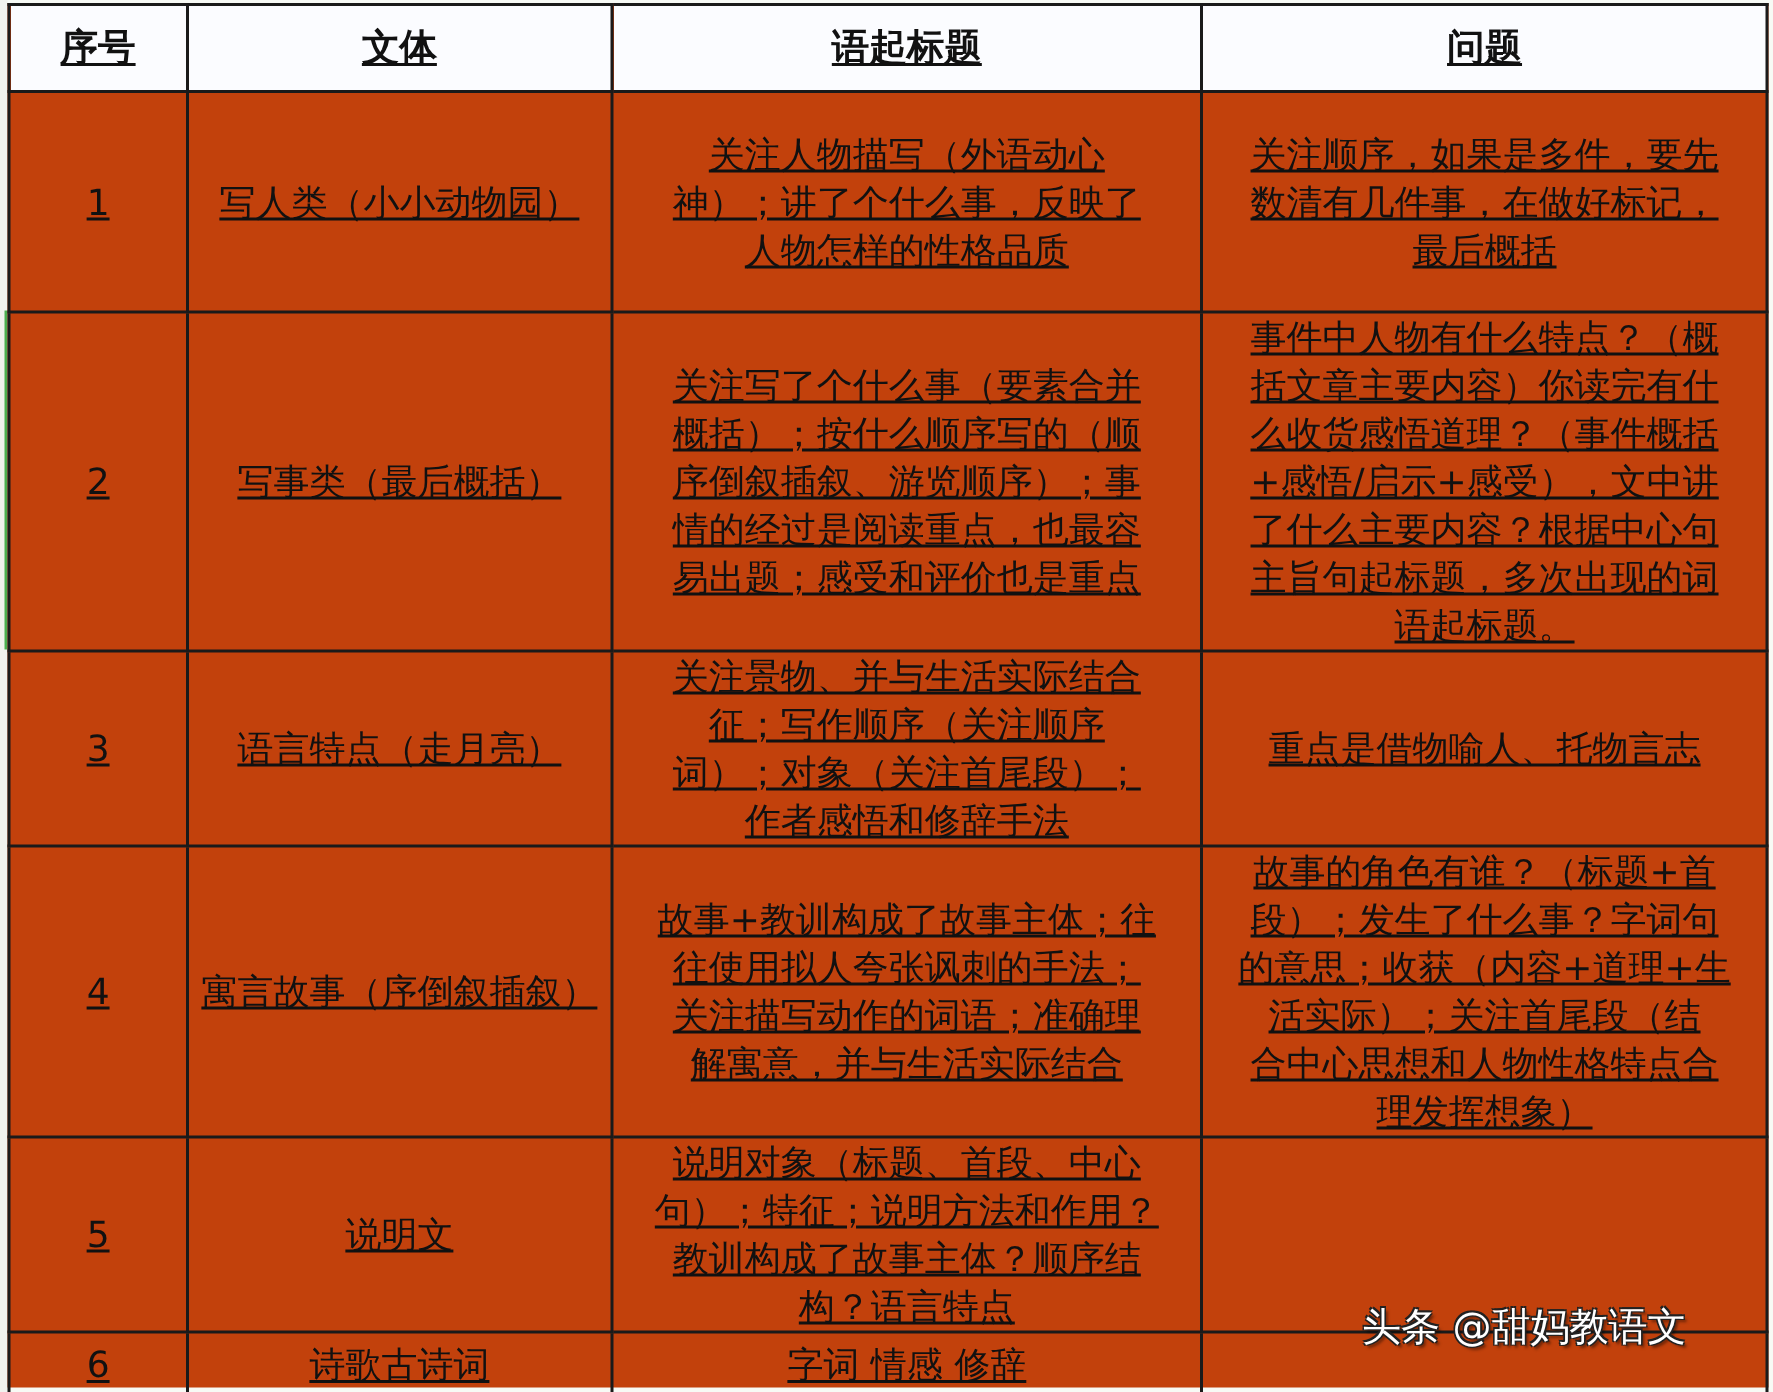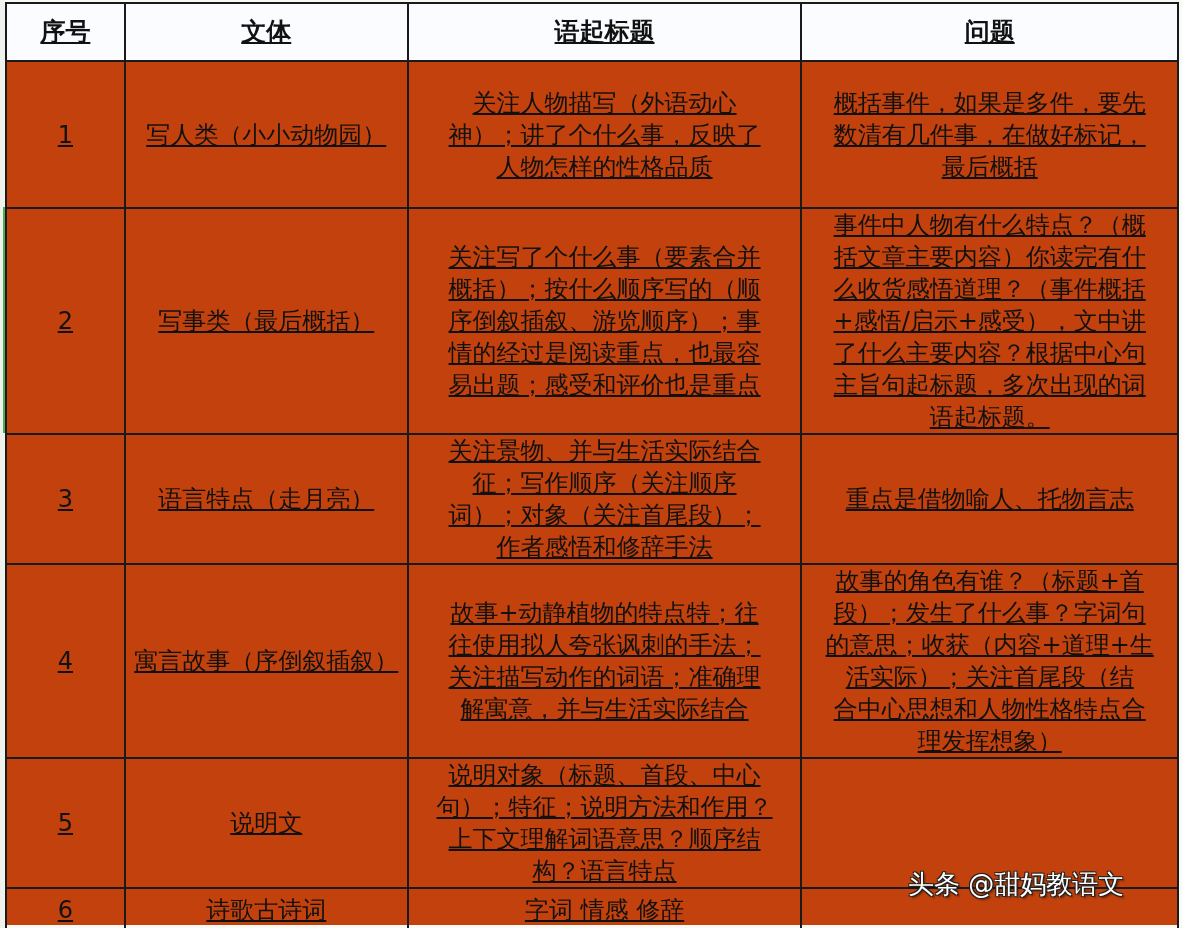--- a/index.html
+++ b/index.html
@@ -81,21 +81,21 @@
       <th>文体</th>
       <th>语起标题</th>
       <th>问题</th>
     </tr>
     <tr style="height:147px">
       <td class="num">1</td>
       <td class="genre">写人类（小小动物园）</td>
       <td class="focus ml">关注人物描写（外语动心
 神）；讲了个什么事，反映了
 人物怎样的性格品质</td>
-      <td class="q ml">概括事件，如果是多件，要先
+      <td class="q ml">关注顺序，如果是多件，要先
 数清有几件事，在做好标记，
 最后概括</td>
     </tr>
     <tr style="height:226px">
       <td class="num">2</td>
       <td class="genre">写事类（最后概括）</td>
       <td class="focus ml">关注写了个什么事（要素合并
 概括）；按什么顺序写的（顺
 序倒叙插叙、游览顺序）；事
 情的经过是阅读重点，也最容
@@ -113,37 +113,37 @@
       <td class="genre">语言特点（走月亮）</td>
       <td class="focus ml">关注景物、并与生活实际结合
 征；写作顺序（关注顺序
 词）；对象（关注首尾段）；
 作者感悟和修辞手法</td>
       <td class="q ml">重点是借物喻人、托物言志</td>
     </tr>
     <tr style="height:192px">
       <td class="num">4</td>
       <td class="genre">寓言故事（序倒叙插叙）</td>
-      <td class="focus ml">故事+动静植物的特点特；往
+      <td class="focus ml">故事+教训构成了故事主体；往
 往使用拟人夸张讽刺的手法；
 关注描写动作的词语；准确理
 解寓意，并与生活实际结合</td>
       <td class="q ml">故事的角色有谁？（标题+首
 段）；发生了什么事？字词句
 的意思；收获（内容+道理+生
 活实际）；关注首尾段（结
 合中心思想和人物性格特点合
 理发挥想象）</td>
     </tr>
     <tr style="height:128px">
       <td class="num">5</td>
       <td class="genre">说明文</td>
       <td class="focus ml">说明对象（标题、首段、中心
 句）；特征；说明方法和作用？
-上下文理解词语意思？顺序结
+教训构成了故事主体？顺序结
 构？语言特点</td>
       <td class="q ml"></td>
     </tr>
     <tr style="height:44px">
       <td class="num">6</td>
       <td class="genre">诗歌古诗词</td>
       <td class="focus ml">字词 情感 修辞</td>
       <td class="q ml"></td>
     </tr>
   </tbody>

